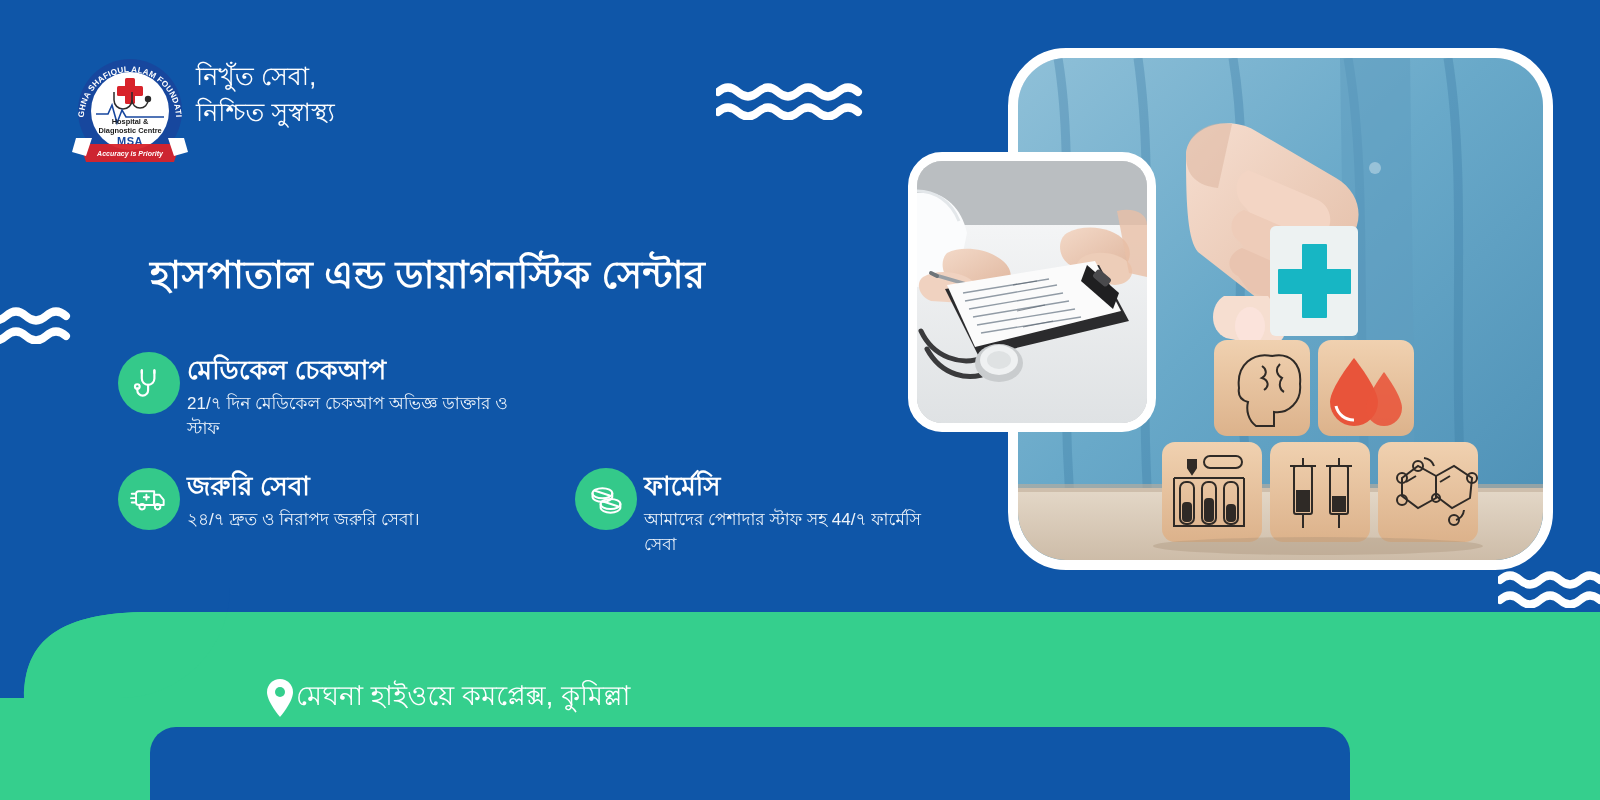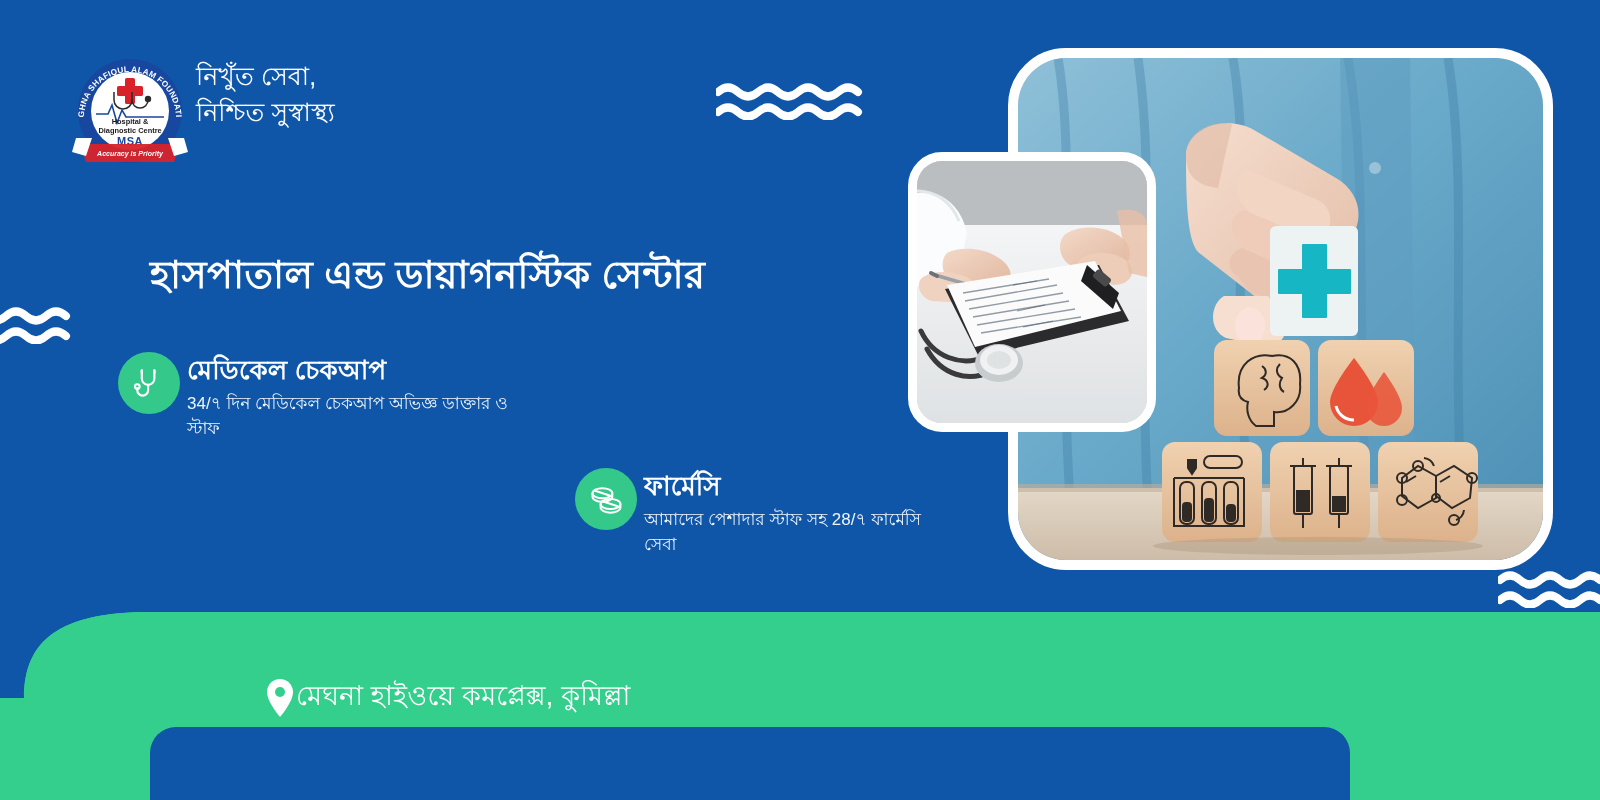--- a/index.html
+++ b/index.html
@@ -230,39 +230,55 @@
     <div class="svc-icon">
       <svg viewBox="0 0 40 40" width="36" height="36" fill="none" stroke="#ffffff" stroke-width="2.4" stroke-linecap="round" stroke-linejoin="round">
         <path d="M12,6 v9 a7,7 0 0 0 14,0 v-9"></path>
         <path d="M12,6 v3 M26,6 v3"></path>
         <path d="M19,22 v6 a6,6 0 0 1 -12,0 v-2"></path>
         <circle cx="7" cy="24" r="2.6"></circle>
       </svg>
     </div>
     <div class="svc-body">
       <div class="svc-title">মেডিকেল চেকআপ</div>
-      <div class="svc-desc">34/৭ দিন মেডিকেল চেকআপ  অভিজ্ঞ ডাক্তার ও স্টাফ</div>
-    </div>
-  </div>
-
+      <div class="svc-desc">21/৭ দিন মেডিকেল চেকআপ  অভিজ্ঞ ডাক্তার ও স্টাফ</div>
+    </div>
+  </div>
+
+  <div class="service" id="svc-emergency">
+    <div class="svc-icon">
+      <svg viewBox="0 0 44 34" width="38" height="32" fill="none" stroke="#ffffff" stroke-width="2.2" stroke-linecap="round" stroke-linejoin="round">
+        <path d="M10,8 h18 v16 h-18 a3,3 0 0 1 -3,-3 v-10 a3,3 0 0 1 3,-3 z"></path>
+        <path d="M28,12 h6 l5,6 v6 h-11 z"></path>
+        <circle cx="14" cy="26" r="3.2"></circle>
+        <circle cx="32" cy="26" r="3.2"></circle>
+        <path d="M19,12 v6 M16,15 h6"></path>
+        <path d="M2,11 h4 M1,16 h5 M2,21 h4"></path>
+      </svg>
+    </div>
+    <div class="svc-body">
+      <div class="svc-title">জরুরি সেবা</div>
+      <div class="svc-desc">২৪/৭ দ্রুত ও নিরাপদ জরুরি সেবা।</div>
+    </div>
+  </div>
 
   <div class="service" id="svc-pharmacy">
     <div class="svc-icon">
       <svg viewBox="0 0 40 36" width="36" height="33" fill="none" stroke="#ffffff" stroke-width="2.2" stroke-linecap="round" stroke-linejoin="round">
         <ellipse cx="16" cy="11" rx="11" ry="5.6"></ellipse>
         <path d="M5,11 v4 a11,5.6 0 0 0 22,0 v-4"></path>
         <path d="M7,8 l17,5.5"></path>
         <ellipse cx="25" cy="23" rx="11" ry="5.6"></ellipse>
         <path d="M14,23 v4 a11,5.6 0 0 0 22,0 v-4"></path>
         <path d="M16,20 l17,5.5"></path>
       </svg>
     </div>
     <div class="svc-body">
       <div class="svc-title">ফার্মেসি</div>
-      <div class="svc-desc wide">আমাদের পেশাদার স্টাফ সহ 28/৭ ফার্মেসি সেবা</div>
+      <div class="svc-desc wide">আমাদের পেশাদার স্টাফ সহ 44/৭ ফার্মেসি সেবা</div>
     </div>
   </div>
 
   <div class="address">
     <svg width="30" height="40" viewBox="0 0 30 40">
       <path d="M15,1 C7.8,1 2,6.8 2,14 C2,24 15,39 15,39 S28,24 28,14 C28,6.8 22.2,1 15,1 Z" fill="#ffffff"></path>
       <circle cx="15" cy="14" r="5" fill="#35cf8d"></circle>
     </svg>
     <div class="address-text">মেঘনা হাইওয়ে কমপ্লেক্স, কুমিল্লা</div>
   </div>

